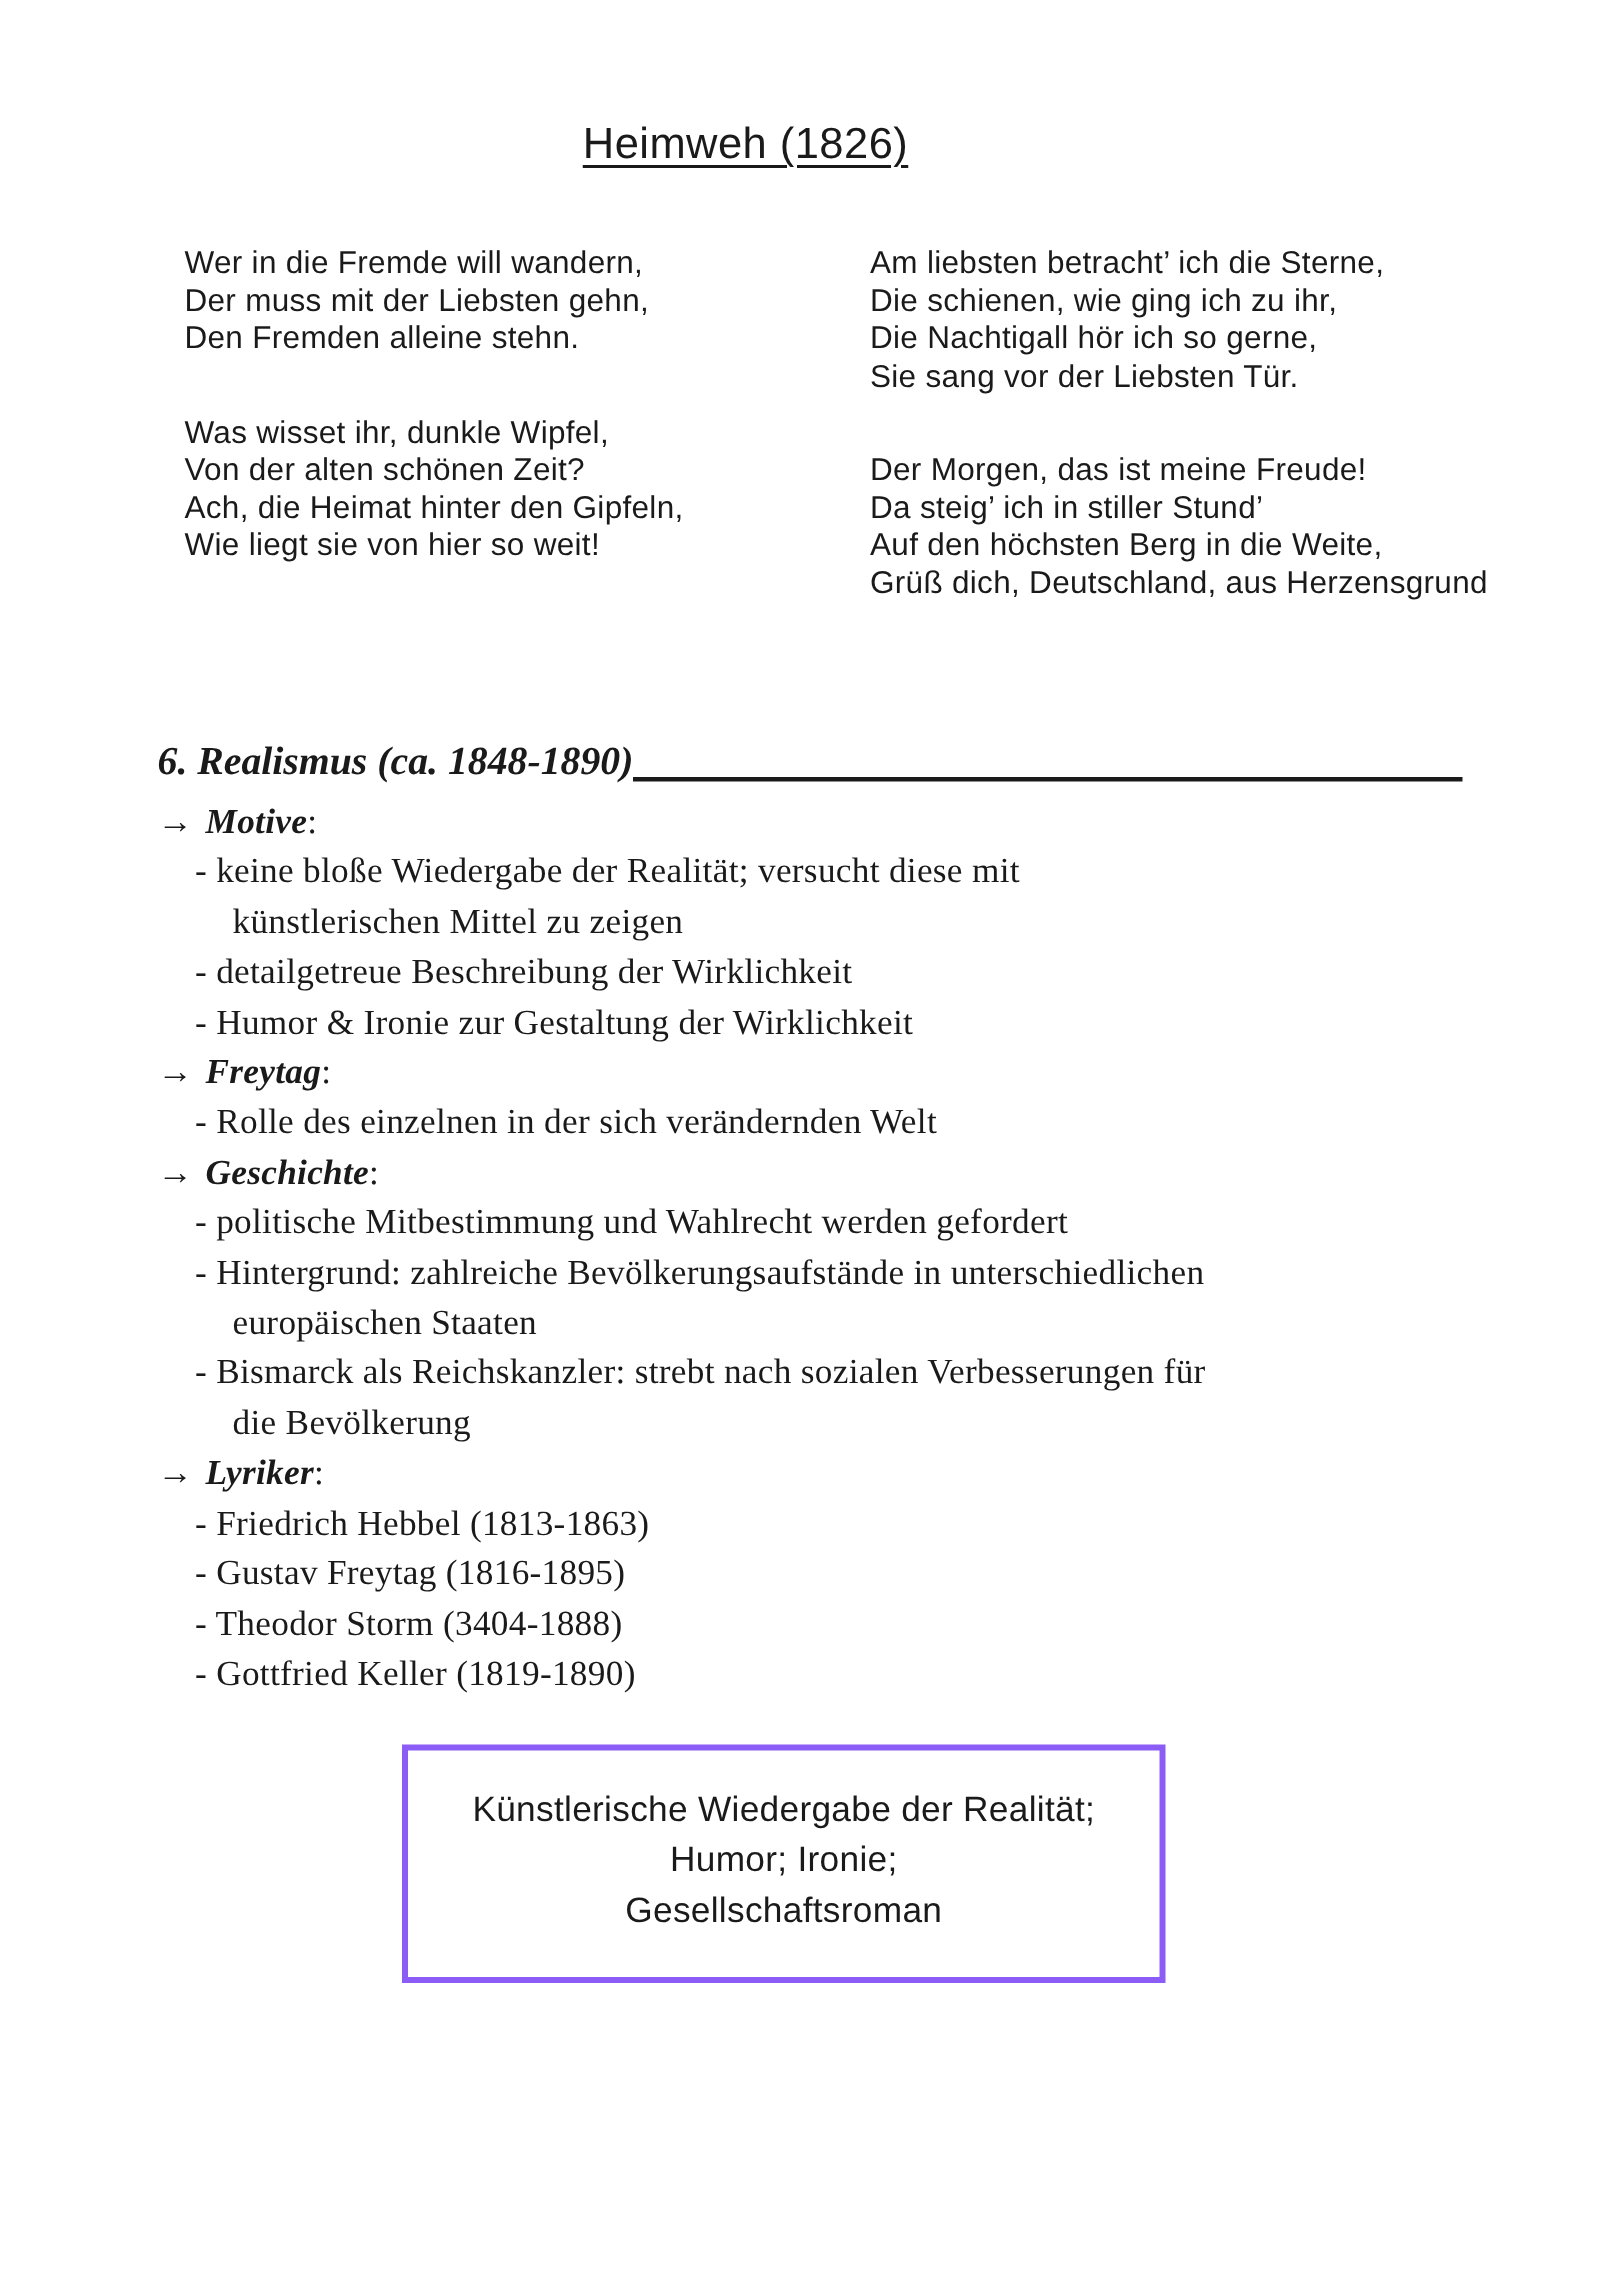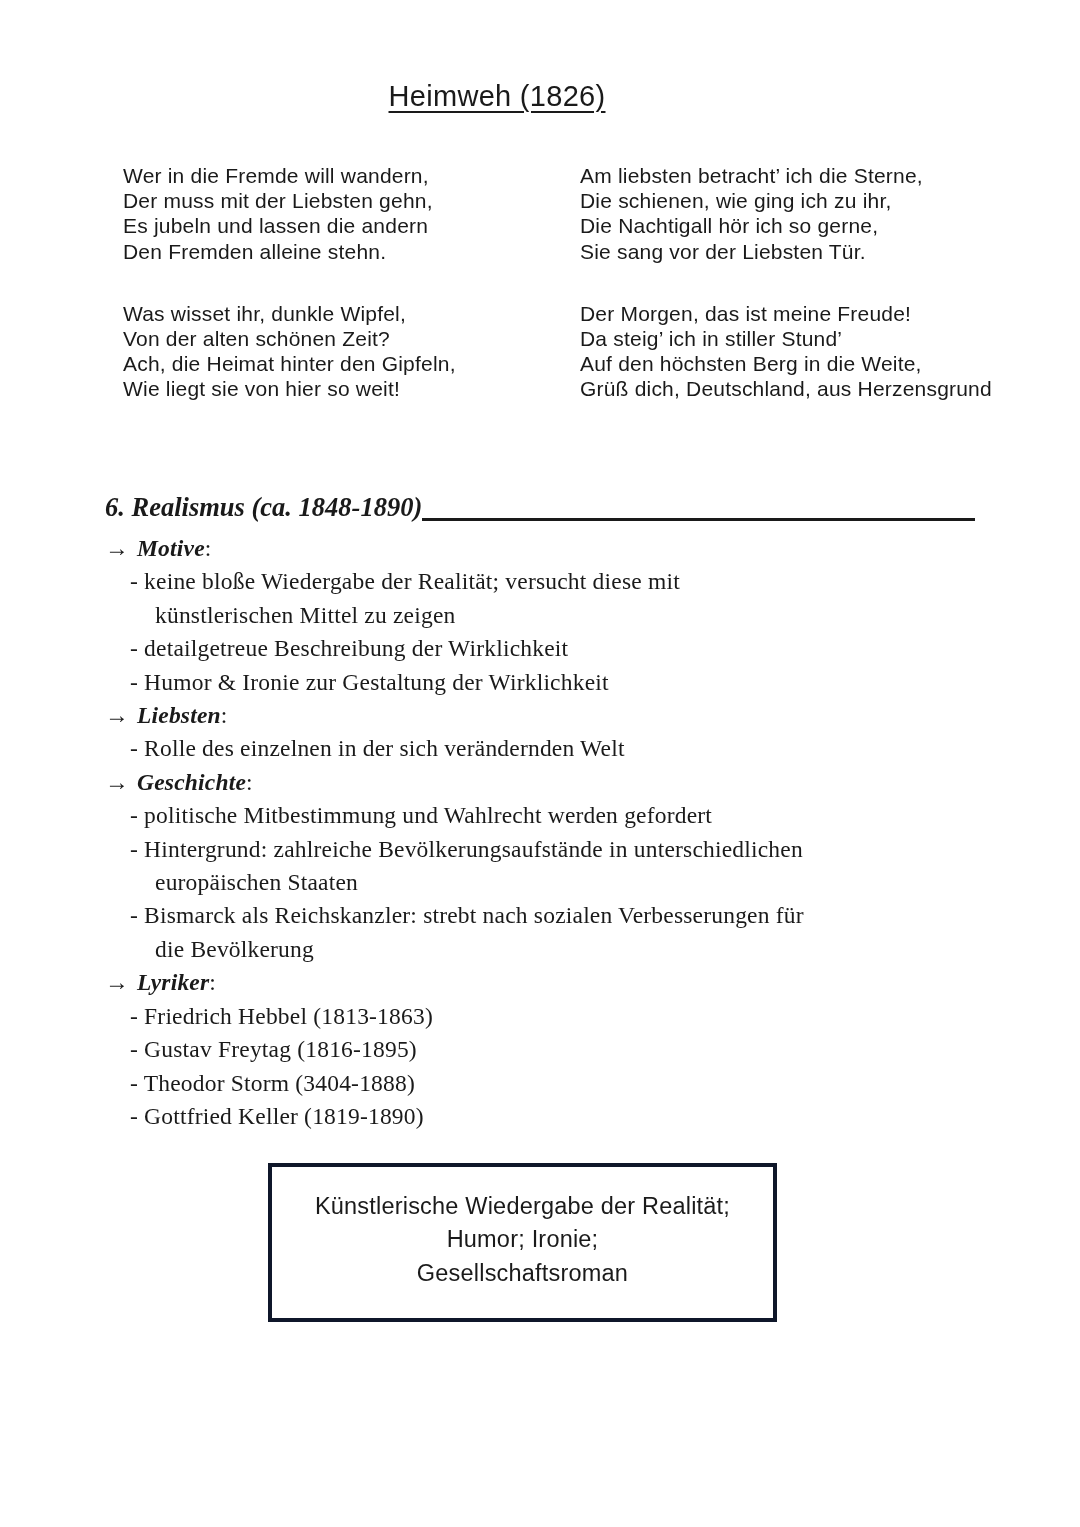--- a/index.html
+++ b/index.html
@@ -93,42 +93,41 @@
   }
 
   
   .summary-box {
     position: absolute;
     left: 268px;
     top: 1163px;
     width: 509px;
     height: 159px;
     box-sizing: border-box;
-    border: 4px solid #0f172a;
+    border: 4px solid #8b5cf6;
     text-align: center;
     font-size: 23.5px;
     line-height: 33.4px;
     letter-spacing: 0.2px;
     padding-top: 23px;
   }
   .summary-text { white-space: pre-line; }
 </style>
 </head>
 <body>
 
 <div class="page">
 
   <h1 class="title">Heimweh (1826)</h1>
 
   <div class="poem">
     <div class="poem-col left">
       <div class="stanza">
         <div class="pline">Wer in die Fremde will wandern,</div>
         <div class="pline">Der muss mit der Liebsten gehn,</div>
-        <div class="pline">Es jubeln und lassen die andern</div>
         <div class="pline">Den Fremden alleine stehn.</div>
       </div>
       <div class="stanza second">
         <div class="pline">Was wisset ihr, dunkle Wipfel,</div>
         <div class="pline">Von der alten schönen Zeit?</div>
         <div class="pline">Ach, die Heimat hinter den Gipfeln,</div>
         <div class="pline">Wie liegt sie von hier so weit!</div>
       </div>
     </div>
     <div class="poem-col right">
@@ -159,21 +158,21 @@
         <span class="arrow">→</span><span class="glabel">Motive</span><span class="gcolon">:</span>
       </div>
       <div class="item">- keine bloße Wiedergabe der Realität; versucht diese mit
 künstlerischen Mittel zu zeigen</div>
       <div class="item">- detailgetreue Beschreibung der Wirklichkeit</div>
       <div class="item">- Humor &amp; Ironie zur Gestaltung der Wirklichkeit</div>
     </div>
 
     <div class="group">
       <div class="group-label">
-        <span class="arrow">→</span><span class="glabel">Liebsten</span><span class="gcolon">:</span>
+        <span class="arrow">→</span><span class="glabel">Freytag</span><span class="gcolon">:</span>
       </div>
       <div class="item">- Rolle des einzelnen in der sich verändernden Welt</div>
     </div>
 
     <div class="group">
       <div class="group-label">
         <span class="arrow">→</span><span class="glabel">Geschichte</span><span class="gcolon">:</span>
       </div>
       <div class="item">- politische Mitbestimmung und Wahlrecht werden gefordert</div>
       <div class="item">- Hintergrund: zahlreiche Bevölkerungsaufstände in unterschiedlichen

